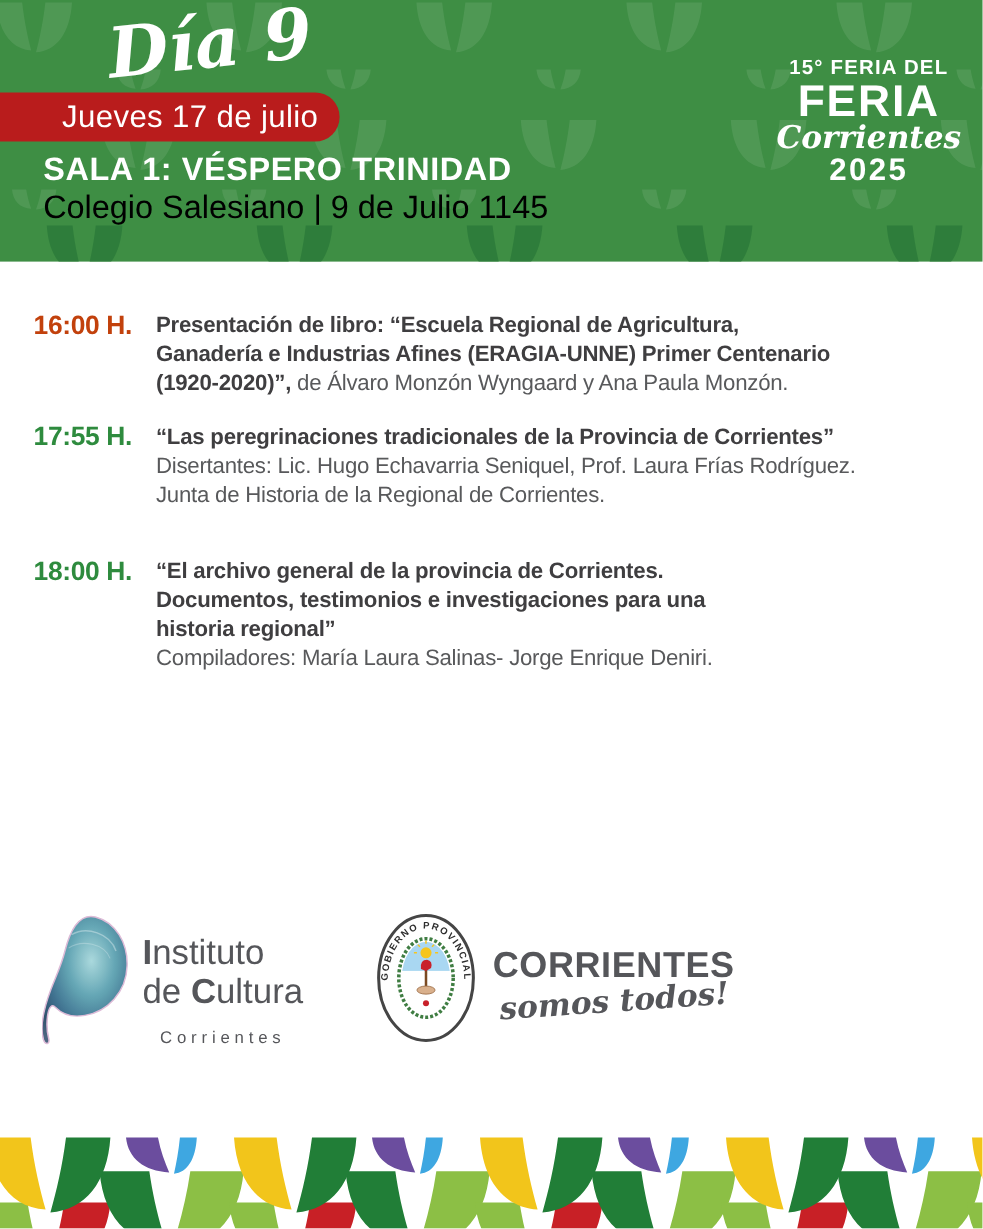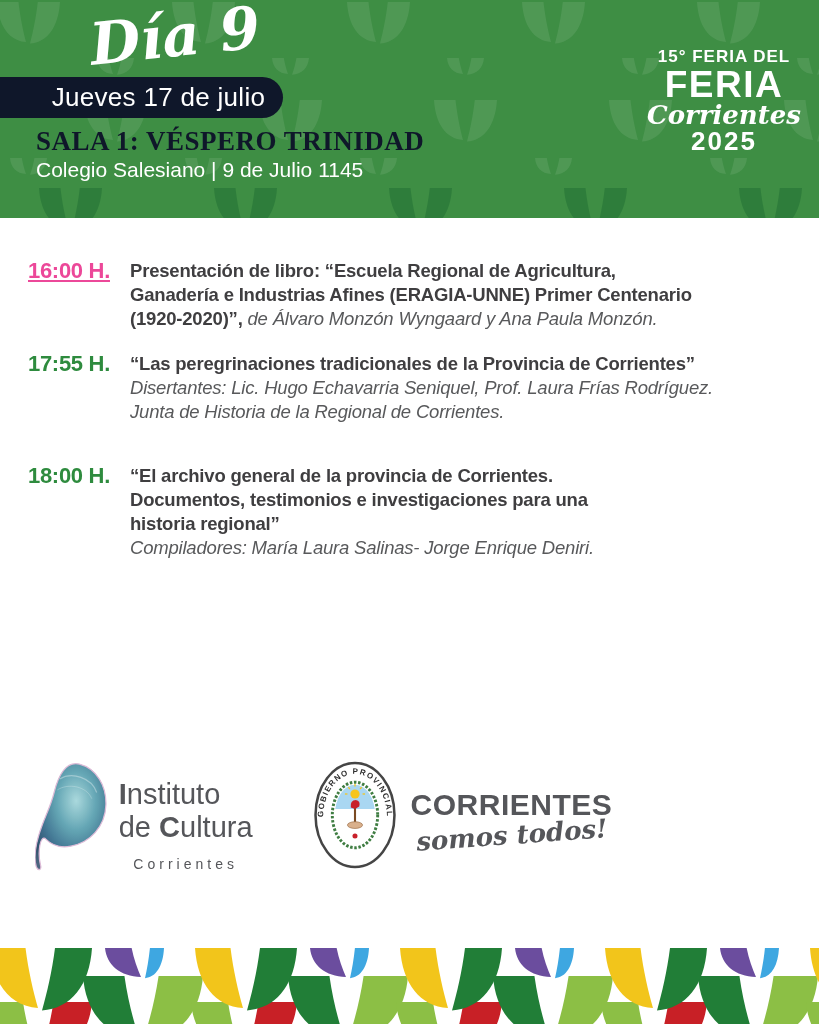--- a/index.html
+++ b/index.html
@@ -11,37 +11,37 @@
   .hero-pattern{position:absolute;top:0;left:0;}
   .day-script{position:absolute;left:70px;top:2px;width:210px;text-align:center;
         font-family:"DejaVu Serif",serif;font-style:italic;font-weight:bold;
         font-size:58px;color:#ffffff;transform:rotate(-6deg);}
   .date-pill{position:absolute;left:0;top:77px;width:283px;height:41px;
         border-radius:0 21px 21px 0;display:flex;align-items:center;justify-content:center;
         padding-left:34px;box-sizing:border-box;
         font-size:26px;font-weight:400;color:#ffffff;letter-spacing:.3px;}
   .room-title{position:absolute;left:36px;top:126px;font-size:27px;font-weight:800;
         letter-spacing:.5px;}
-  .venue{position:absolute;left:36px;top:158px;font-size:21px;font-weight:400;color:#ffffff;}
+  .venue{position:absolute;left:36px;top:158px;font-size:27px;font-weight:400;color:#000000;}
   .fair-logo{position:absolute;left:624px;top:47px;width:200px;text-align:center;color:#ffffff;}
   .fl-top{font-size:17px;font-weight:700;letter-spacing:1px;}
   .fl-main{font-size:37px;font-weight:800;letter-spacing:1.5px;line-height:36px;}
   .fl-script{font-family:"DejaVu Serif",serif;font-style:italic;font-weight:bold;
         font-size:26px;line-height:26px;margin-top:-1px;}
   .fl-year{font-size:26px;font-weight:800;letter-spacing:2px;line-height:26px;}
 
   
   .schedule{position:absolute;left:28px;top:259px;right:6px;}
   .event{display:flex;align-items:flex-start;}
   .ev1{margin-bottom:21px;} .ev2{margin-bottom:40px;} .ev3{margin-bottom:28px;}
   .time{flex:0 0 100px;font-size:22px;font-weight:700;line-height:24px;letter-spacing:-.3px;}
   .lines{padding-left:2px;}
   .line{margin:0;white-space:nowrap;font-size:18.5px;line-height:24px;letter-spacing:-.2px;}
   .b{font-weight:700;}
-  .r{font-weight:400;font-style:italic;}
+  .r{font-weight:400;}
 
   
   .logos{position:absolute;top:760px;left:0;width:647px;display:flex;
         justify-content:center;align-items:flex-start;gap:60px;}
   .inst{display:flex;align-items:flex-start;}
   .inst-text{margin-left:10px;padding-top:18px;line-height:33px;font-size:29px;}
   .inst-sub{font-size:14px;letter-spacing:4px;margin-top:4px;text-align:center;}
   .gob{display:flex;align-items:flex-start;}
   .gob-text{margin-left:14px;padding-top:30px;text-align:center;}
   .gob-name{font-size:30px;font-weight:800;letter-spacing:.5px;line-height:30px;}
@@ -123,35 +123,35 @@
         <path d="M972,58 L983.84,58 C984.8,64.08 986.4,69.52 988,74 C978.72,73.52 972.8,67.6 972,58 Z" fill="#ffffff" fill-opacity="0.09"></path>
         <path d="M1009,58 L996.42,58 C995.4,64.3232 993.7,69.9808 992,74.64 C1001.86,74.1408 1008.15,67.984 1009,58 Z" fill="#ffffff" fill-opacity="0.09"></path>
         <path d="M959,100 L980.46,100 C982.2,115.2 985.1,128.8 988,140 C971.18,138.8 960.45,124 959,100 Z" fill="#ffffff" fill-opacity="0.09"></path>
         <path d="M1022,100 L999.8,100 C998,115.808 995,129.952 992,141.6 C1009.4,140.352 1020.5,124.96000000000001 1022,100 Z" fill="#ffffff" fill-opacity="0.09"></path>
         <path d="M885,158 L896.84,158 C897.8,164.08 899.4,169.52 901,174 C891.72,173.52 885.8,167.6 885,158 Z" fill="#ffffff" fill-opacity="0.09"></path>
         <path d="M922,158 L909.42,158 C908.4,164.32319999999999 906.7,169.9808 905,174.64 C914.86,174.1408 921.15,167.984 922,158 Z" fill="#ffffff" fill-opacity="0.09"></path>
         <path d="M914,188 L935.46,188 C937.2,203.2 940.1,216.8 943,228 C926.18,226.8 915.45,212 914,188 Z" fill="#2b7a39" fill-opacity="0.85"></path>
         <path d="M977,188 L954.8,188 C953,203.808 950,217.952 947,229.6 C964.4,228.352 975.5,212.96 977,188 Z" fill="#2b7a39" fill-opacity="0.85"></path>
       </svg>
     <div class="day-script">Día 9</div>
-    <div class="date-pill" style="background: #0f172a;">Jueves 17 de julio</div>
-    <div class="room-title" style="color: #0f172a; font-family: Liberation Serif, serif;">SALA 1: VÉSPERO TRINIDAD</div>
+    <div class="date-pill" style="background: #b91c1c;">Jueves 17 de julio</div>
+    <div class="room-title" style="color: #ffffff;">SALA 1: VÉSPERO TRINIDAD</div>
     <div class="venue">Colegio Salesiano | 9 de Julio 1145</div>
     <div class="fair-logo">
       <div class="fl-top">15° FERIA DEL</div>
       <div class="fl-main">FERIA</div>
       <div class="fl-script">Corrientes</div>
       <div class="fl-year">2025</div>
     </div>
   </header>
 
   <main class="schedule">
 
     <div class="event ev1">
-      <div class="time" style="color: #ec4899; text-decoration: underline;">16:00 H.</div>
+      <div class="time" style="color: #c2410c;">16:00 H.</div>
       <div class="lines">
         <p class="line"><span class="b" style="color: rgb(63, 62, 64);">Presentación de libro: “Escuela Regional de Agricultura,</span><span class="r" style="color: rgb(88, 89, 91);"></span></p>
         <p class="line"><span class="b" style="color: rgb(63, 62, 64);">Ganadería e Industrias Afines (ERAGIA-UNNE) Primer Centenario</span><span class="r" style="color: rgb(88, 89, 91);"></span></p>
         <p class="line"><span class="b" style="color: rgb(63, 62, 64);">(1920-2020)”,</span><span class="r" style="color: rgb(88, 89, 91);"> de Álvaro Monzón Wyngaard y Ana Paula Monzón.</span></p>
       </div>
     </div>
 
     <div class="event ev2">
       <div class="time" style="color: rgb(46, 139, 62);">17:55 H.</div>
       <div class="lines">

